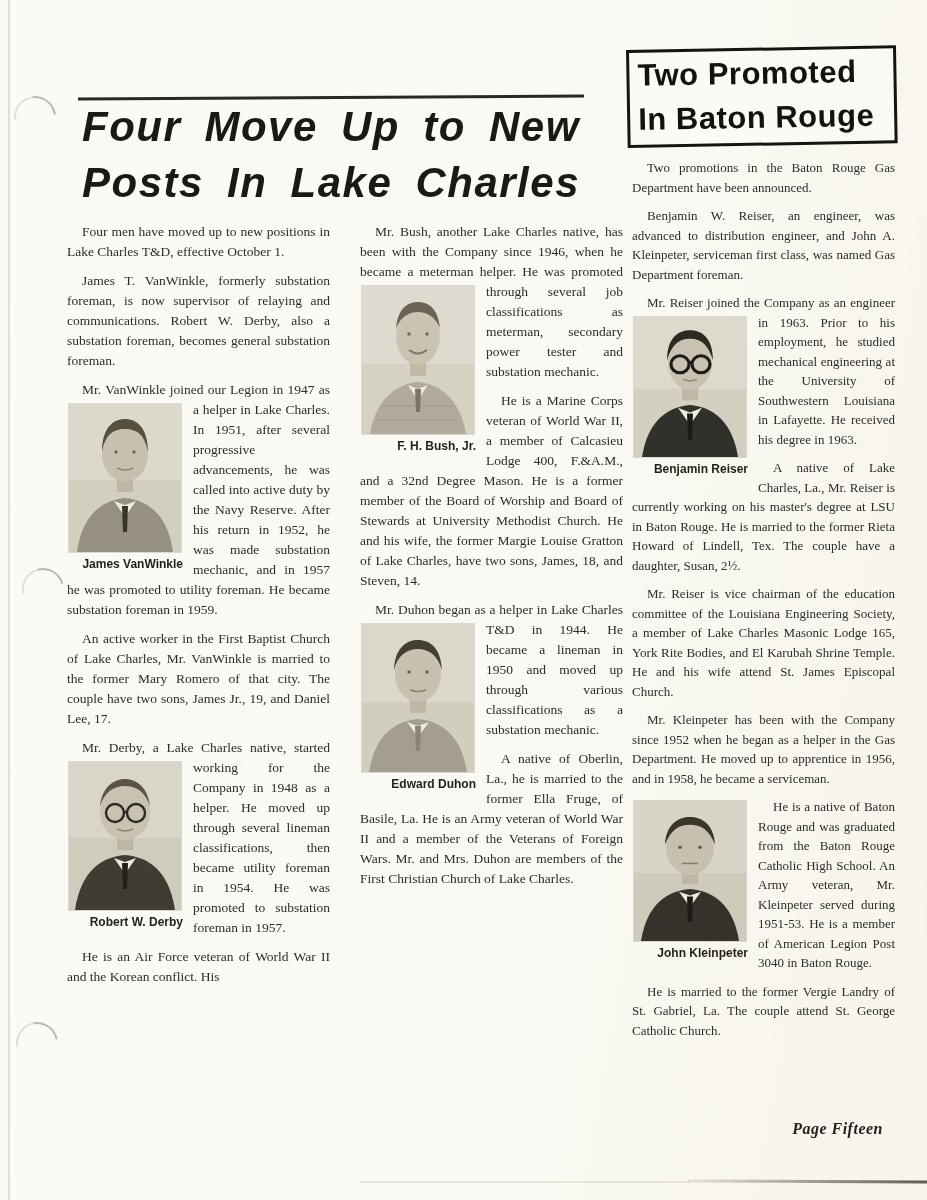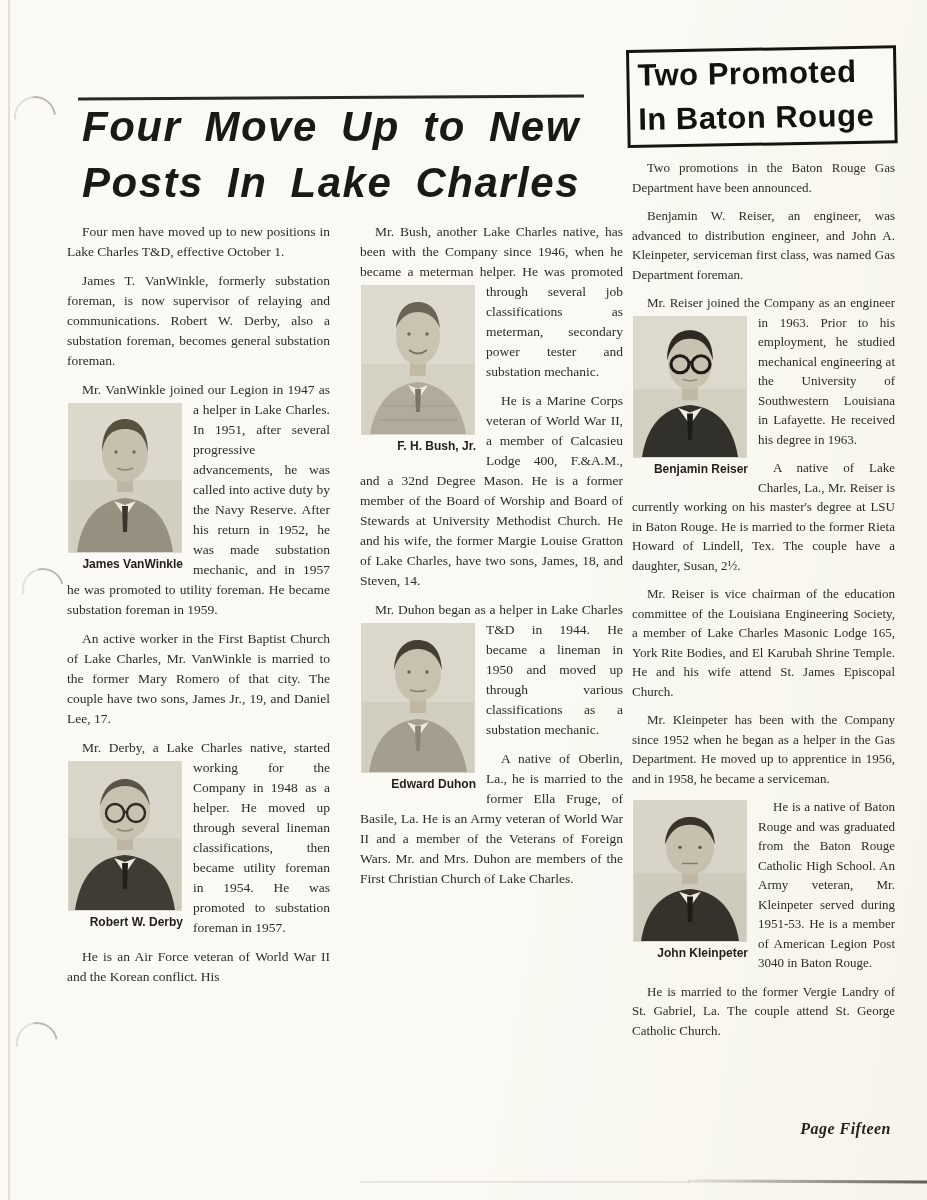--- a/index.html
+++ b/index.html
@@ -48,21 +48,21 @@
   #col2{left:360px;top:222px;}
   #col3{left:632px;top:158px;font-size:13px;line-height:19.5px;}
   
   .photo-float{float:left;width:116px;margin:4px 10px 2px 0;text-indent:0;}
   .portrait{display:block;width:112px;height:148px;margin:0 auto;
     background:#d8d4c8;outline:1px solid rgba(120,114,98,0.25);}
   #col3 .portrait{height:140px;}
   .caption{display:block;text-align:right;
     font-family:"Liberation Sans",sans-serif;font-weight:bold;
     font-size:12px;line-height:16px;margin-top:4px;color:#221f19;white-space:nowrap;}
-  .page-number{position:absolute;right:36px;top:1120px;
+  .page-number{position:absolute;right:44px;top:1120px;
     font-style:italic;font-weight:bold;font-size:16px;color:#26231e;
     letter-spacing:0.5px;}
 </style>
 </head>
 <body>
 
 <div class="sheet">
 
   <div class="edge-line"></div>
   <div class="punch p1"></div>

